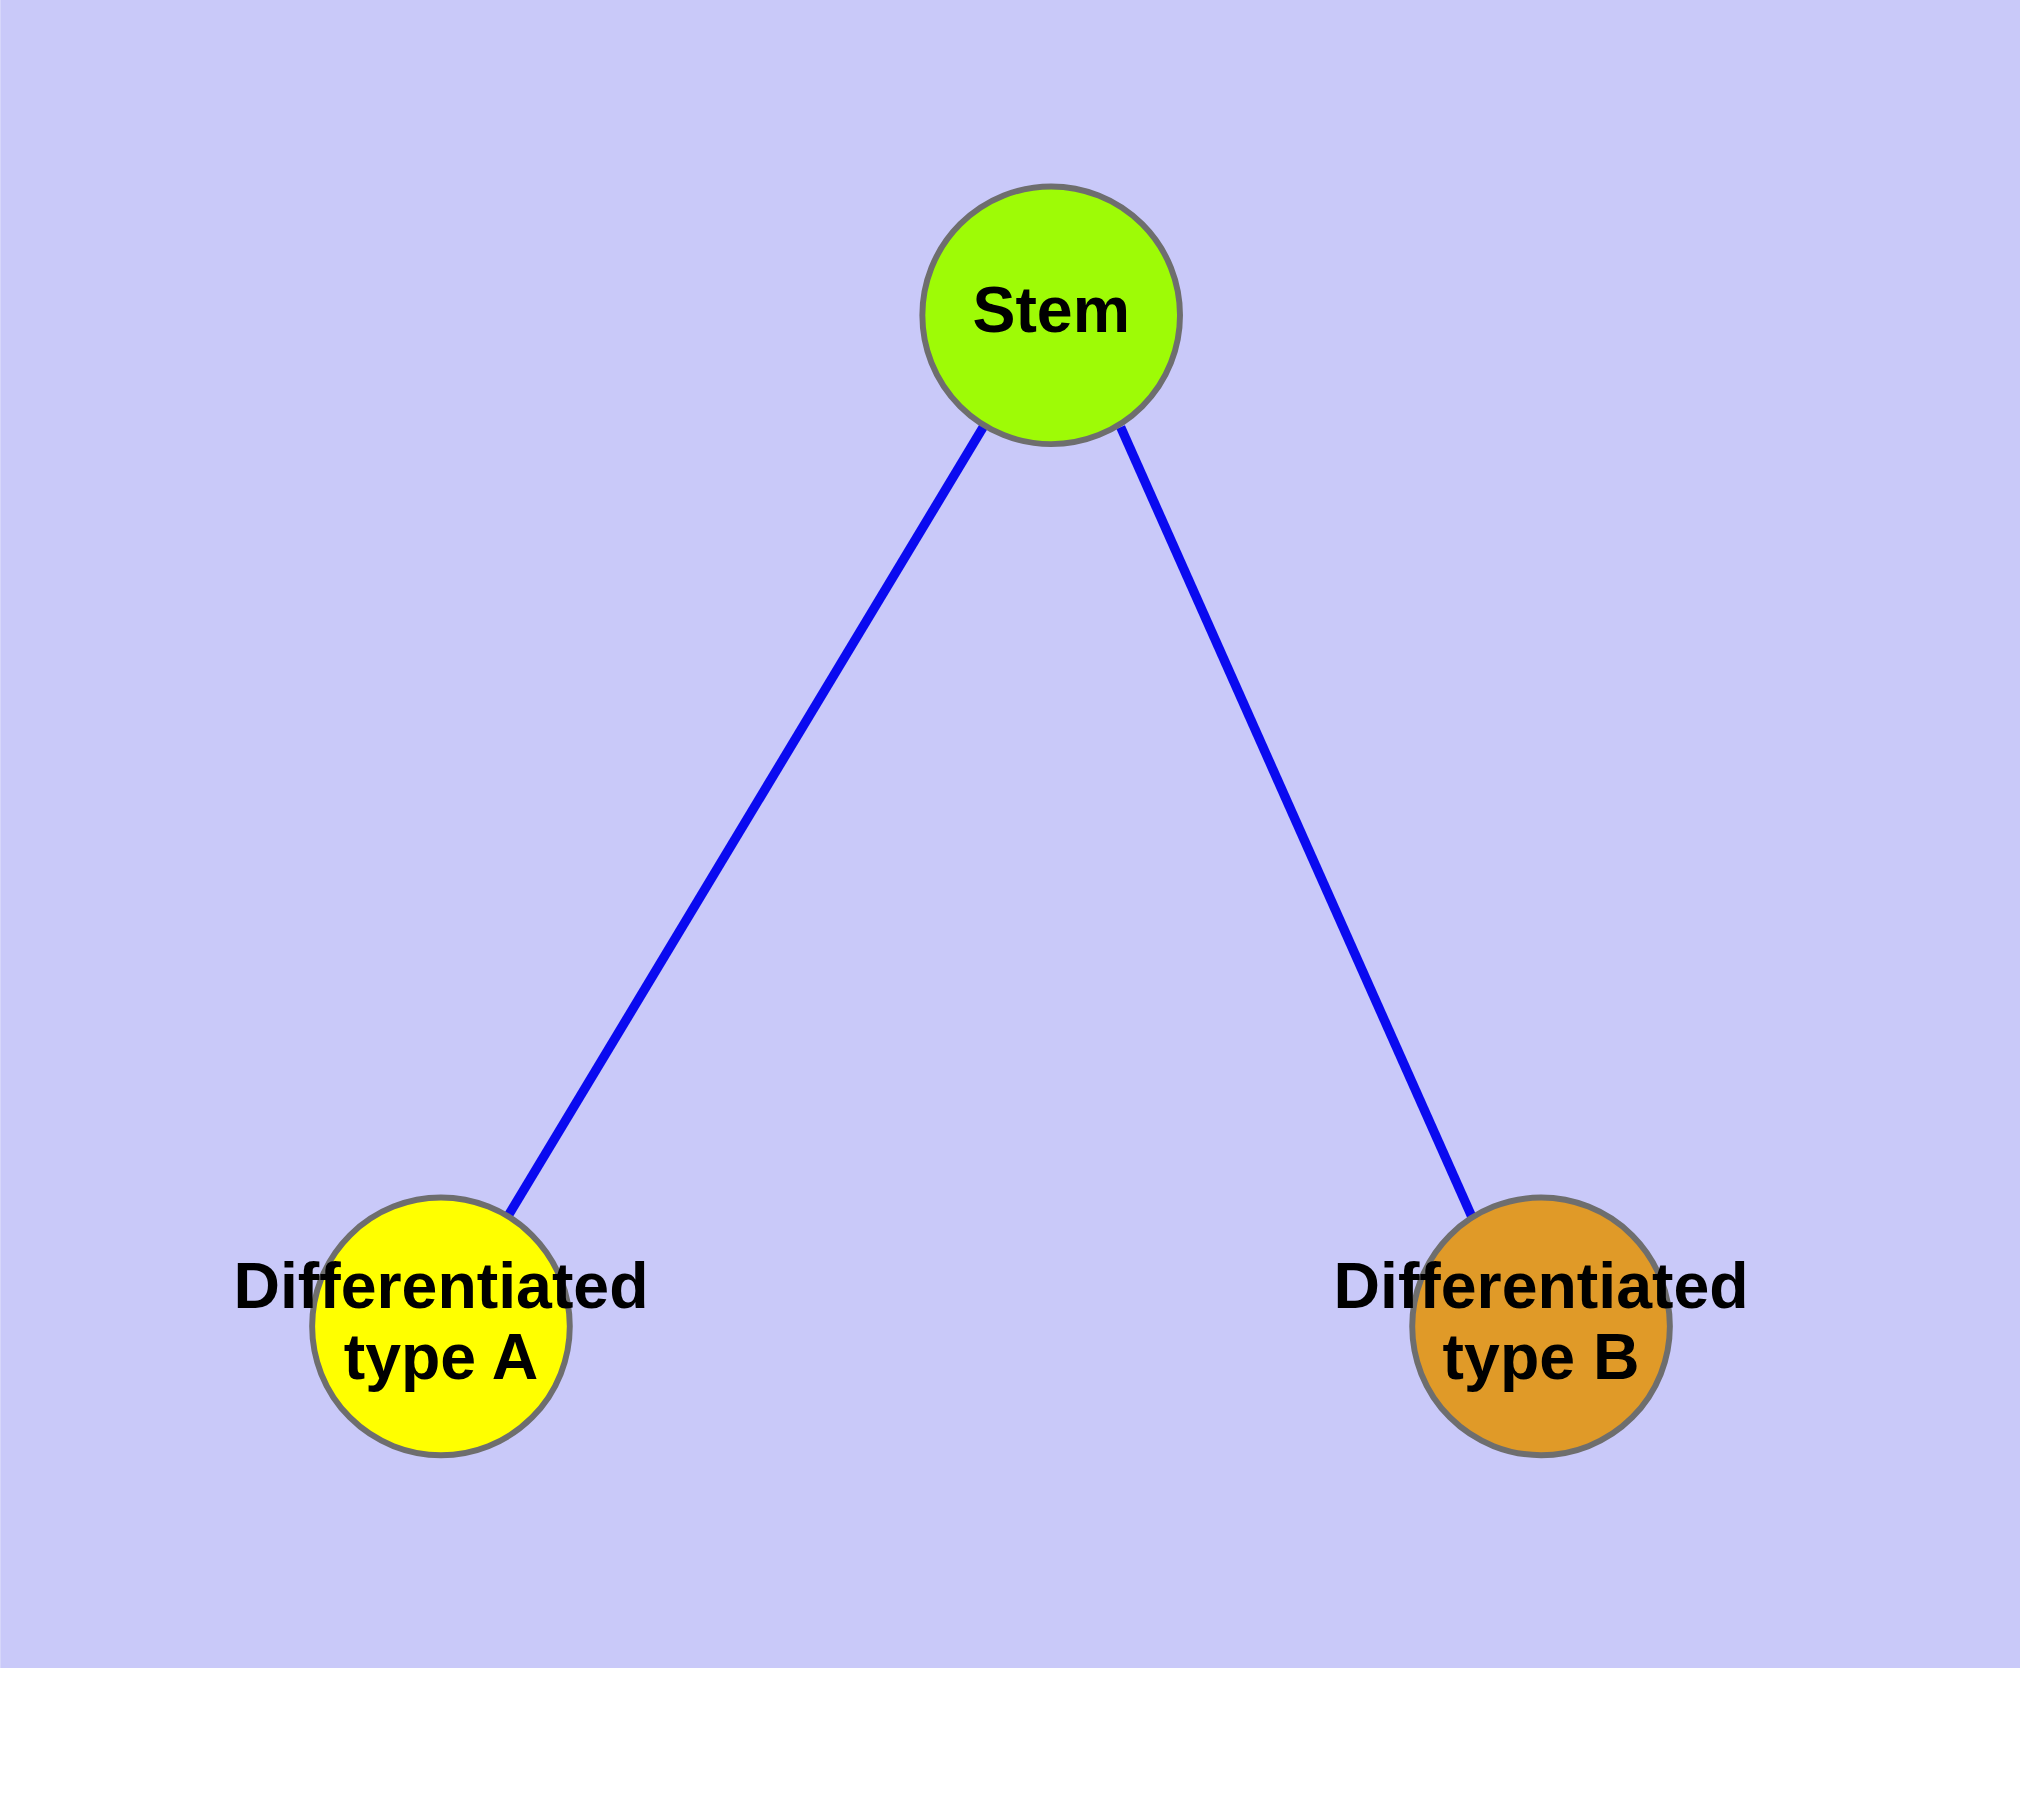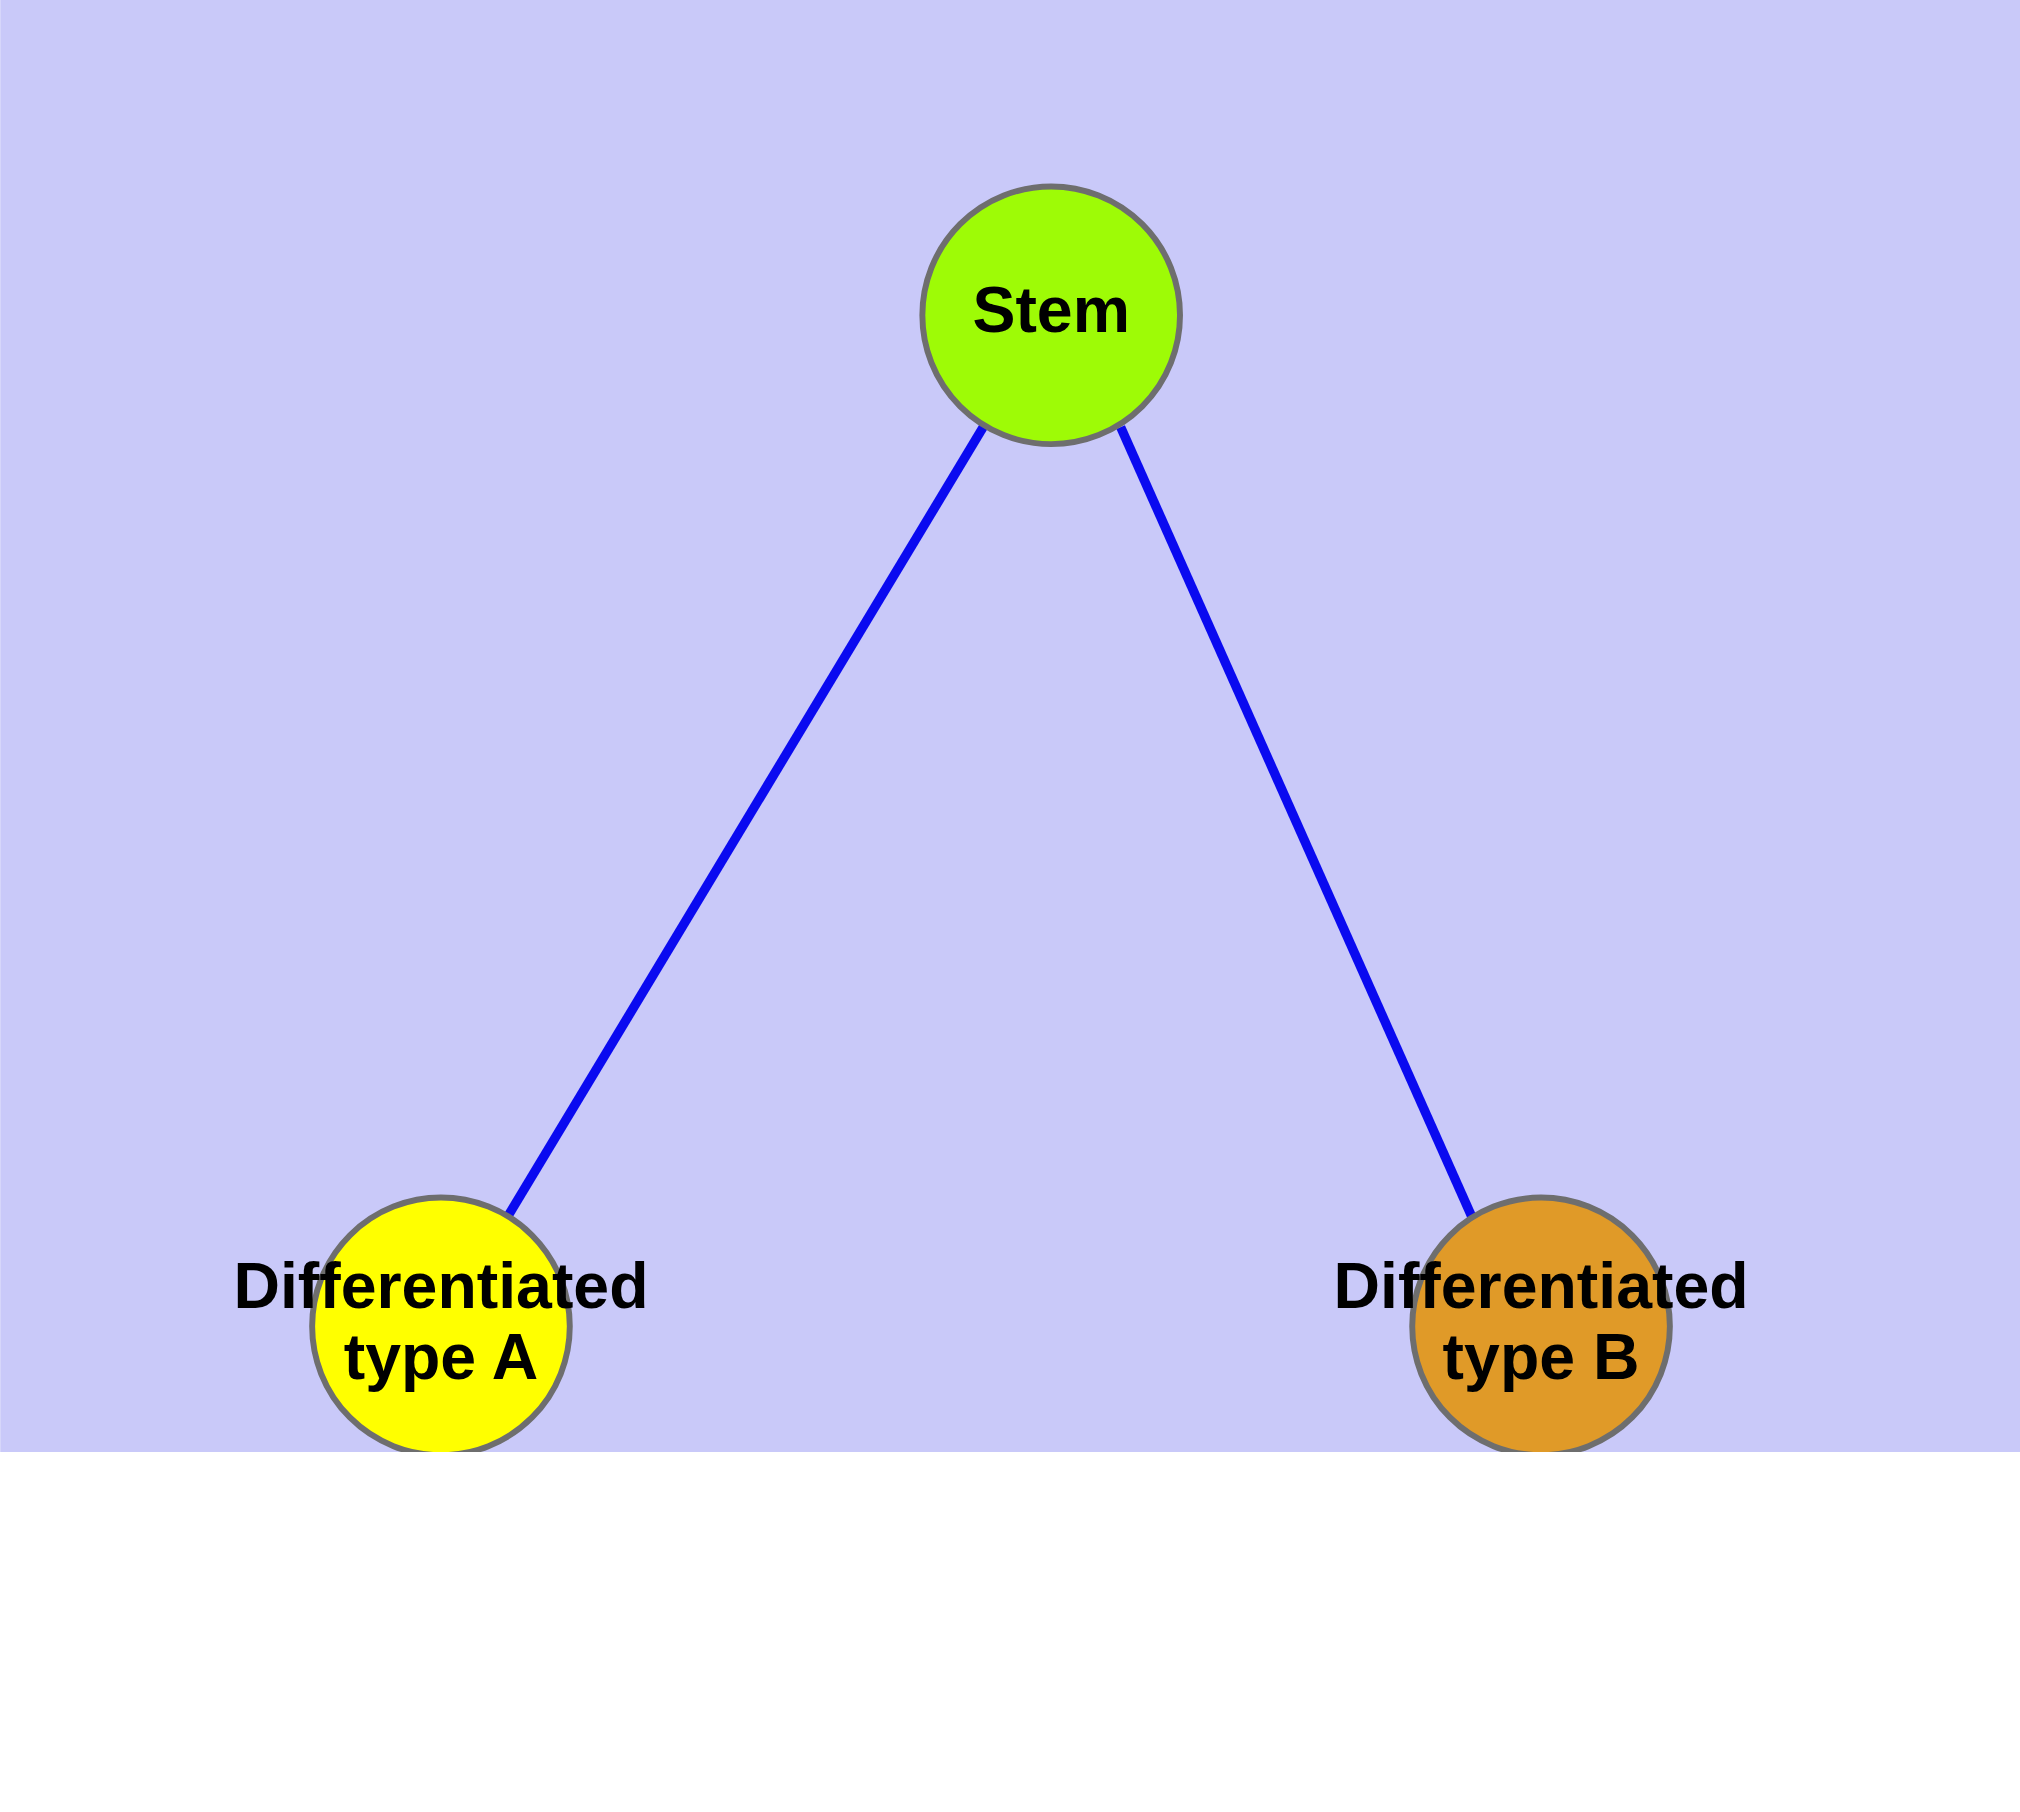--- a/index.html
+++ b/index.html
@@ -27,21 +27,21 @@
     font-weight: bold;
     fill: #000000;
     text-anchor: middle;
     dominant-baseline: middle;
     white-space: pre;
   }
 </style>
 </head>
 <body>
 
-<div id="canvas" style="width: 2021px; height: 1452px;">
+<div id="canvas" style="width: 2021px; height: 1668px;">
   <svg id="graph-svg" viewBox="0 0 2384 2138" xmlns="http://www.w3.org/2000/svg">
 
     <rect id="bg-rect" x="0" y="0" width="2384" height="2138" fill="#c9c9f9"></rect>
 
     <g id="edge-layer">
         <line x1="1161" y1="502" x2="599" y2="1435" stroke="#0a0af0" stroke-width="11" stroke-linecap="butt"></line>
         <line x1="1322" y1="504" x2="1736" y2="1435" stroke="#0a0af0" stroke-width="11" stroke-linecap="butt"></line>
       </g>
     <g id="node-layer">
         <circle cx="1240" cy="372" r="152" fill="#9efb06" stroke="#6e6e6e" stroke-width="7"></circle>

